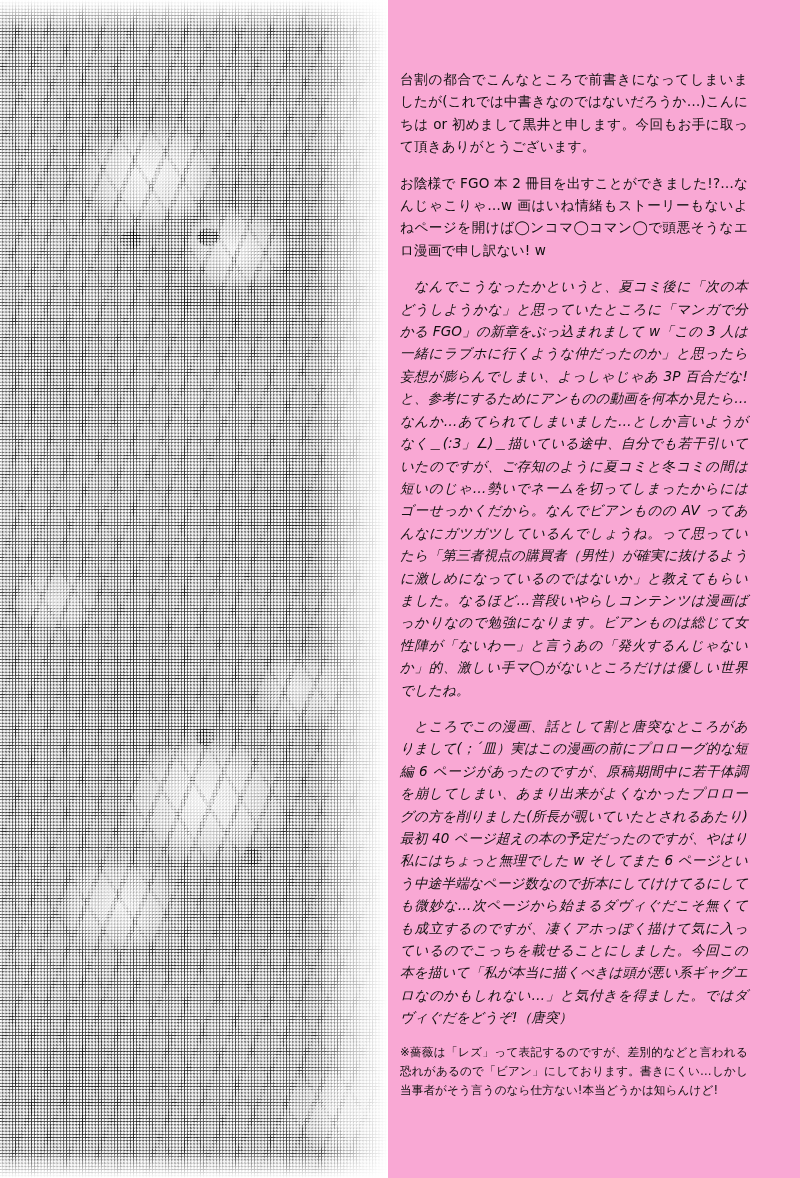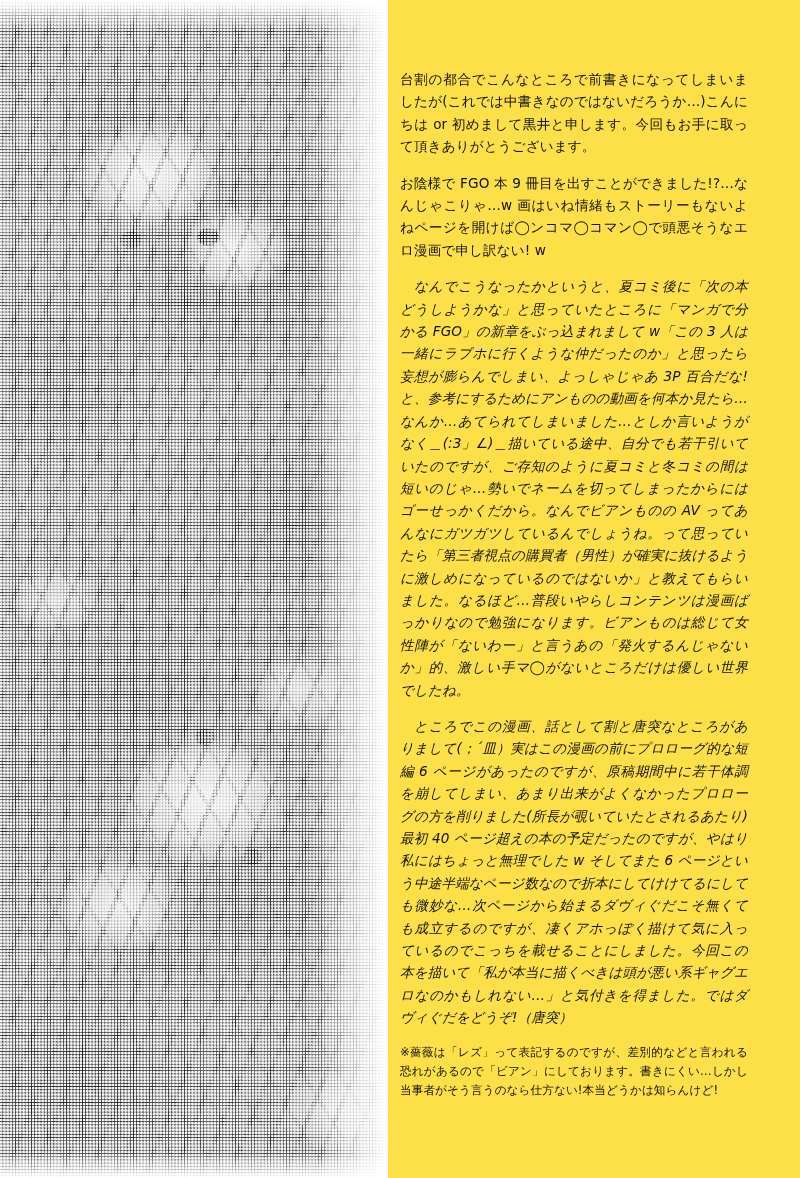--- a/index.html
+++ b/index.html
@@ -7,21 +7,21 @@
     padding: 0;
     background: #ffffff;
   }
   body {
     font-family: "DejaVu Sans", "Liberation Sans", sans-serif;
   }
   .page {
     position: relative;
     width: 800px;
     height: 1178px;
-    background: #fde047;
+    background: #f9a8d4;
     overflow: hidden;
   }
 
   
   .artwork {
     position: absolute;
     left: 0;
     top: 0;
     width: 388px;
     height: 1178px;
@@ -148,19 +148,19 @@
     <div class="art-layer art-halftone"></div>
     <div class="art-layer art-halftone2"></div>
     <div class="art-layer art-grain"></div>
     <div class="art-fade-top"></div>
     <div class="art-fade-bottom"></div>
     <div class="art-fade-right"></div>
   </div>
 
   <div class="text-column">
     <p class="para">台割の都合でこんなところで前書きになってしまいましたが(これでは中書きなのではないだろうか…)こんにちは or 初めまして黒井と申します。今回もお手に取って頂きありがとうございます。</p>
-    <p class="para">お陰様で FGO 本 9 冊目を出すことができました!?…なんじゃこりゃ…w 画はいね情緒もストーリーもないよねページを開けば◯ンコマ◯コマン◯で頭悪そうなエロ漫画で申し訳ない! w</p>
+    <p class="para">お陰様で FGO 本 2 冊目を出すことができました!?…なんじゃこりゃ…w 画はいね情緒もストーリーもないよねページを開けば◯ンコマ◯コマン◯で頭悪そうなエロ漫画で申し訳ない! w</p>
     <p class="para indent">なんでこうなったかというと、夏コミ後に「次の本どうしようかな」と思っていたところに「マンガで分かる FGO」の新章をぶっ込まれまして w「この 3 人は一緒にラブホに行くような仲だったのか」と思ったら妄想が膨らんでしまい、よっしゃじゃあ 3P 百合だな!と、参考にするためにアンものの動画を何本か見たら…なんか…あてられてしまいました…としか言いようがなく＿(:3」∠)＿描いている途中、自分でも若干引いていたのですが、ご存知のように夏コミと冬コミの間は短いのじゃ…勢いでネームを切ってしまったからにはゴーせっかくだから。なんでビアンものの AV ってあんなにガツガツしているんでしょうね。って思っていたら「第三者視点の購買者（男性）が確実に抜けるように激しめになっているのではないか」と教えてもらいました。なるほど…普段いやらしコンテンツは漫画ばっかりなので勉強になります。ビアンものは総じて女性陣が「ないわー」と言うあの「発火するんじゃないか」的、激しい手マ◯がないところだけは優しい世界でしたね。</p>
     <p class="para indent">ところでこの漫画、話として割と唐突なところがありまして(；´皿）実はこの漫画の前にプロローグ的な短編 6 ページがあったのですが、原稿期間中に若干体調を崩してしまい、あまり出来がよくなかったプロローグの方を削りました(所長が覗いていたとされるあたり) 最初 40 ページ超えの本の予定だったのですが、やはり私にはちょっと無理でした w そしてまた 6 ページという中途半端なページ数なので折本にしてけけてるにしても微妙な…次ページから始まるダヴィぐだこそ無くても成立するのですが、凄くアホっぽく描けて気に入っているのでこっちを載せることにしました。今回この本を描いて「私が本当に描くべきは頭が悪い系ギャグエロなのかもしれない…」と気付きを得ました。ではダヴィぐだをどうぞ!（唐突）</p>
     <p class="para note">※薔薇は「レズ」って表記するのですが、差別的などと言われる恐れがあるので「ビアン」にしております。書きにくい…しかし当事者がそう言うのなら仕方ない!本当どうかは知らんけど!</p>
   </div>
 
 </div>
 
 </body></html>

